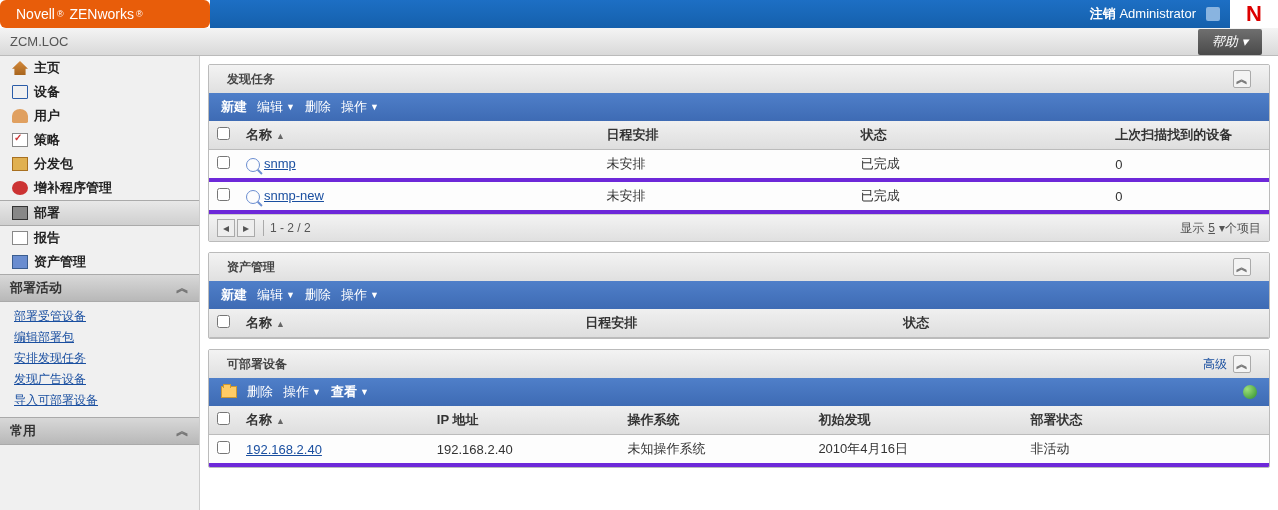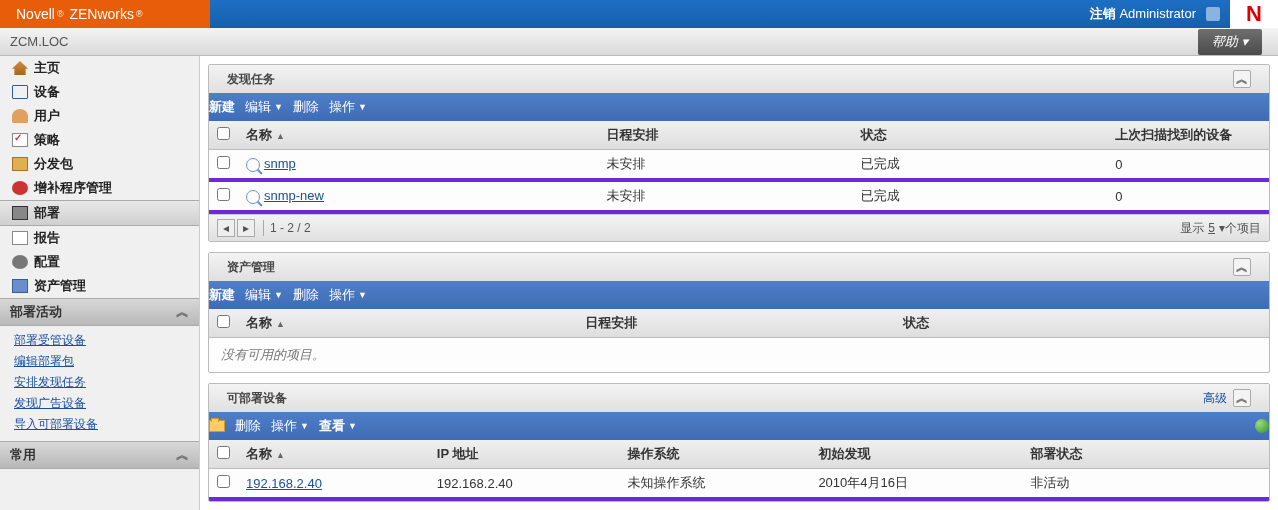--- a/index.html
+++ b/index.html
@@ -1,19 +1,19 @@
 <!DOCTYPE html>
 <html><head>
 <meta charset="utf-8">
 <style>
 * { margin:0; padding:0; box-sizing:border-box; font-family:Arial,"Microsoft YaHei",sans-serif; }
 body { font-size:12px; background:#fff; color:#333; }
 
 .topbar { display:flex; height:28px; }
-.brand { background:#e85d0a; color:#fff; padding:0 16px; display:flex; align-items:center; font-size:14px; min-width:210px; }
+.brand { background:#e85d0a; color:#fff; padding:0 16px; display:flex; align-items:center; font-size:14px; min-width:210px;border-radius:6px; }
 .brand sub { font-size:9px; margin:0 2px; }
 .bluebar { flex:1; background:linear-gradient(#1d6fc4,#1560ac); display:flex; justify-content:flex-end; align-items:center; padding-right:10px; gap:10px; color:#fff; font-size:13px; }
 .bluebar .link { color:#fff; cursor:pointer; }
 .key { display:inline-block; width:14px; height:14px; background:#89b4e0; border-radius:2px; }
 .nlogo { width:48px; background:#fff; display:flex; align-items:center; justify-content:center; color:#d00; font-size:22px; font-weight:bold; }
 
 .subbar { display:flex; height:28px; background:linear-gradient(#f4f4f4,#d9d9d9); border-bottom:1px solid #bbb; align-items:center; padding:0 10px; color:#555; font-size:13px; }
 .subbar .spacer { flex:1; }
 .helpbtn { background:linear-gradient(#6f6f6f,#4a4a4a); color:#fff; padding:4px 14px; border-radius:2px; cursor:pointer; margin-right:6px;font-style:italic; }
 
@@ -28,21 +28,21 @@
 .sublist li { padding:2px 0; }
 .sublist a { color:#1a4fa0; text-decoration:underline; cursor:pointer; }
 .chev { float:right; color:#777; }
 
 .content { flex:1; padding:8px; display:flex; flex-direction:column; gap:10px; }
 .panel { border:1px solid #bbb; background:#fdfdfd; border-radius:2px; overflow:hidden; }
 .phead { background:linear-gradient(#f3f3f3,#e0e0e0); padding:5px 18px; font-weight:bold; color:#444; display:flex; align-items:center; font-size:12px; }
 .phead .spacer { flex:1; }
 .phead .advanced { color:#1a4fa0; cursor:pointer; font-weight:normal; margin-right:6px; }
 .collapse { width:18px;height:18px;border:1px solid #aaa;border-radius:2px;display:flex;align-items:center;justify-content:center;color:#777;background:#f4f4f4;cursor:pointer;}
-.toolbar { background:linear-gradient(#4f7fc9,#3e6bb4); color:#fff; padding:5px 0; display:flex; align-items:center; gap:10px; font-size:13px; }
+.toolbar { background:linear-gradient(#4f7fc9,#3e6bb4); color:#fff; padding:5px 12px; display:flex; align-items:center; gap:10px; font-size:13px; }
 .toolbar .tbtn { color:#fff; cursor:pointer; display:flex; align-items:center; gap:3px; }
 .toolbar .tbtn.bold { font-weight:bold; }
 .caret { font-size:9px; }
 
 table { width:100%; border-collapse:collapse; }
 th { text-align:left; background:linear-gradient(#f0f0f0,#dedede); padding:5px 8px; color:#333; font-size:13px; border-bottom:1px solid #bbb; font-weight:bold;}
 td { padding:5px 8px; border-bottom:4px solid #6d28d9; font-size:13px; color:#333;}
 td a { color:#1a4fa0; text-decoration:underline; }
 .sorticon { font-size:9px; color:#666; margin-left:4px;}
 .err { color:#d22; }
@@ -121,24 +121,20 @@
         </li>
     <li class="active">
           <span class="ico i-deploy"></span>
           <span>部署</span>
         </li>
     <li>
           <span class="ico i-report"></span>
           <span>报告</span>
         </li>
     <li>
-          <span class="ico i-config"></span>
-          <span>配置</span>
-        </li>
-    <li>
           <span class="ico i-asset"></span>
           <span>资产管理</span>
         </li>
   </ul>
   <div class="sect-h"><span>部署活动</span><span class="chev">︽</span></div>
   <ul class="sublist">
     <li><a>部署受管设备</a></li>
     <li><a>编辑部署包</a></li>
     <li><a>安排发现任务</a></li>
     <li><a>发现广告设备</a></li>
@@ -223,21 +219,20 @@
   <table>
     <tbody>
             <tr>
       <th style="width:28px"><input type="checkbox" style=""></th>
       <th style="width:32%"><span>名称</span><span class="sorticon">▲</span></th>
       <th style="width:30%">日程安排</th>
       <th>状态</th>
     </tr>
   </tbody>
         </table>
-  <div class="empty">没有可用的项目。</div>
 </div>
 
 <div class="panel">
   <div class="phead">
           <span>可部署设备</span>
           <span class="spacer"></span>
           <span class="advanced">高级</span>
           <span class="collapse">︽</span>
         </div>
   <div class="toolbar">

